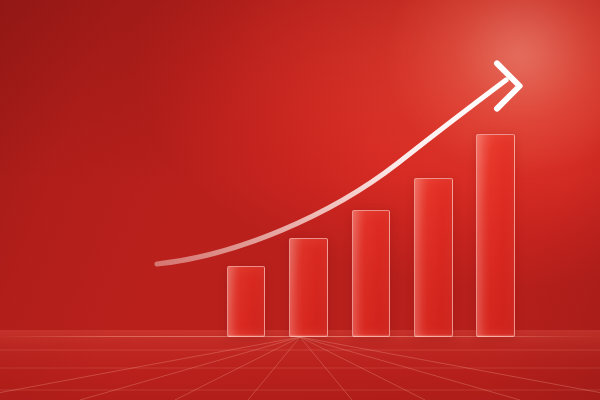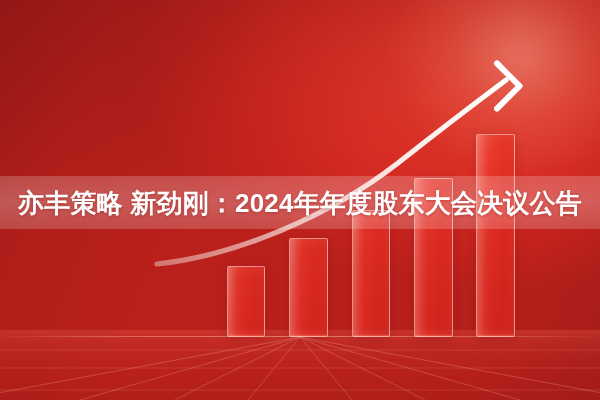--- a/index.html
+++ b/index.html
@@ -202,17 +202,14 @@
     <div class="bar" style="left:414px; width:37px; height:157px;">
       <span class="gloss"></span>
       <span class="foot"></span>
     </div>
     <div class="bar" style="left:476px; width:37px; height:201px;">
       <span class="gloss"></span>
       <span class="foot"></span>
     </div>
   </div>
 
-  <div class="title-band">
-    <div class="title-text">亦丰策略 新劲刚：2024年年度股东大会决议公告</div>
-  </div>
 
 </div>
 
 </body></html>

